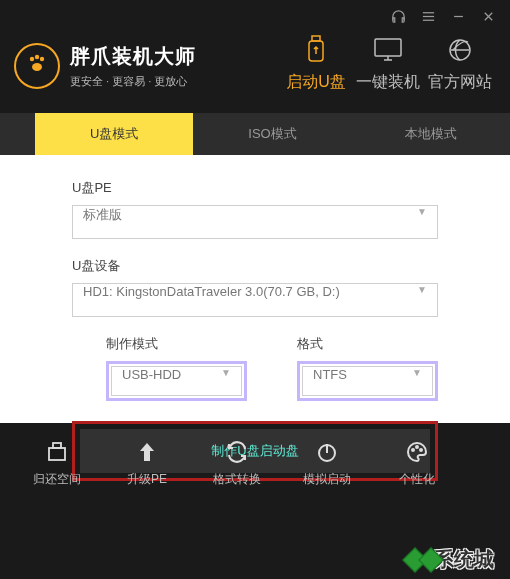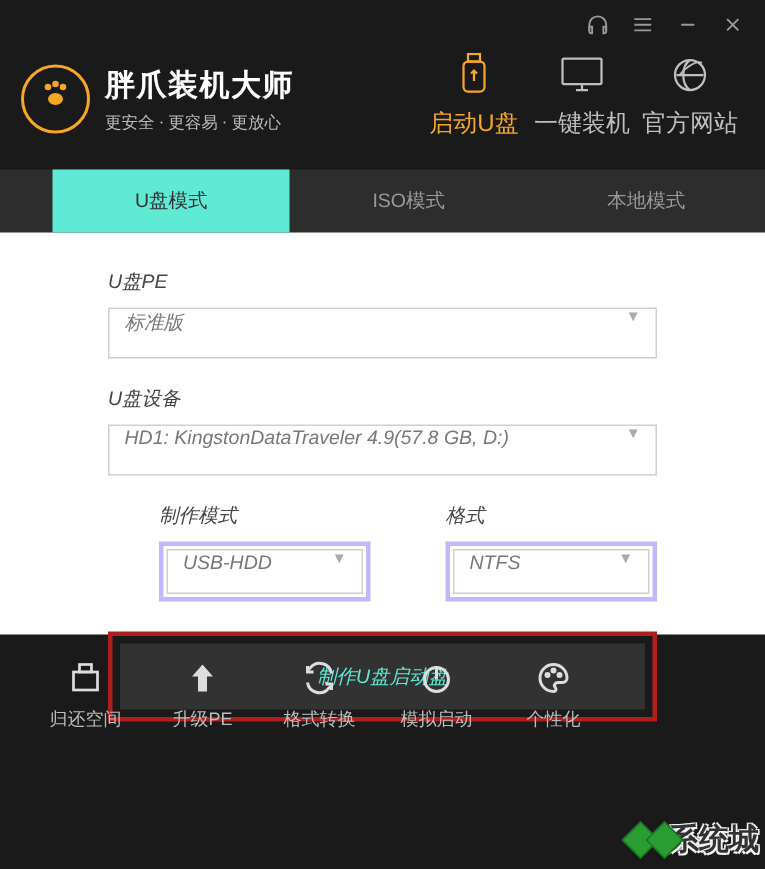--- a/index.html
+++ b/index.html
@@ -19,44 +19,44 @@
 
 .header-nav { display: flex; gap: 0; }
 .hnav-item { width: 72px; display: flex; flex-direction: column; align-items: center; gap: 6px; padding: 6px 0 10px; cursor: pointer; font-size: 16px; color: #bfbfbf; border-radius: 4px; }
 .hnav-item.active { color: #f6a723; }
 .hnav-item.active .hicon { border-color: #f6a723; color: #f6a723; }
 .hicon { width: 32px; height: 32px; display: flex; align-items: center; justify-content: center; }
 
 
 .tabs { display: flex; background: #2d2d2d; height: 42px; }
 .tab { flex: 1; display: flex; align-items: center; justify-content: center; font-size: 13px; color: #999; cursor: pointer; }
-.tab.active { background: #5eead4; color: #333; margin-left: 35px; }
-
-
-.main { background: #fff; color: #333; height: 268px; padding: 24px 72px 18px; font-style: italic; }
+.tab.active { background: #fde047; color: #333; margin-left: 35px; }
+
+
+.main { background: #fff; color: #333; height: 268px; padding: 24px 72px 18px; }
 .label { font-size: 13px; color: #444; margin-bottom: 8px; }
 .select { width: 100%; height: 34px; border: 1px solid #cfcfcf; display: flex; align-items: flex-start; justify-content: space-between; padding: 0 10px; font-size: 13px; color: #777; cursor: pointer; background: #fff; }
 .select .caret { color: #aaa; font-size: 10px; }
 .row { display: flex; gap: 16px; }
 .col { flex: 1; margin-left: 34px; }
 .mb { margin-bottom: 18px; }
 
 .highlight { border: 3px solid #c4b5fd; padding: 2px; }
 .highlight .select { height: 30px; border: 1px solid #cfcfcf; }
 
 .make-wrap { margin-top: 20px; border: 3px solid #b01e1e; padding: 5px; }
 .make-btn { width: 100%; height: 44px; background: #323232; color: #5eead4; font-size: 13px; display: flex; align-items: center; justify-content: center; cursor: pointer; }
 
 
-.bottom { display: flex; gap: 0; padding: 16px 18px 0; align-items: center; }
+.bottom { display: flex; gap: 12px; padding: 16px 18px 0; align-items: center; }
 .bitem { width: 78px; display: flex; flex-direction: column; align-items: center; gap: 6px; font-size: 12px; color: #bcbcbc; cursor: pointer; }
 .bitem .bicon { height: 26px; display: flex; align-items: center; justify-content: center; color: #ddd; }
 
 
-.wm { position: absolute; right: 4px; bottom: 6px; display: flex; align-items: center; gap: 2px; opacity: 0.95; pointer-events: none; }
+.wm { position: absolute; right: 16px; bottom: 6px; display: flex; align-items: center; gap: 2px; opacity: 0.95; pointer-events: none; }
 .wm-sq { width: 18px; height: 18px; background: #2aa336; transform: rotate(45deg); margin: 0 -2px; border: 1px solid #187a22; }
 .wm-txt { font-size: 20px; font-weight: bold; color: #333; text-shadow: -1px -1px 0 #fff, 1px -1px 0 #fff, -1px 1px 0 #fff, 1px 1px 0 #fff; margin-left: -6px; }
 </style>
 </head>
 <body>
 
 <div class="titlebar">
   <span class="icon">
     <svg width="15" height="15" viewBox="0 0 24 24" fill="none" stroke="currentColor" stroke-width="2">
         <path d="M3 18v-6a9 9 0 0118 0v6"></path>
@@ -146,21 +146,21 @@
     <div class="label">U盘PE</div>
     <div class="select">
       <span>标准版</span>
       <span class="caret">▼</span>
     </div>
   </div>
 
   <div class="mb">
     <div class="label">U盘设备</div>
     <div class="select">
-      <span>HD1: KingstonDataTraveler 4.9(57.8 GB, D:)</span>
+      <span>HD1: KingstonDataTraveler 3.0(70.7 GB, D:)</span>
       <span class="caret">▼</span>
     </div>
   </div>
 
   <div class="row">
     <div class="col">
       <div class="label">制作模式</div>
       <div class="highlight">
         <div class="select">
           <span>USB-HDD</span>

